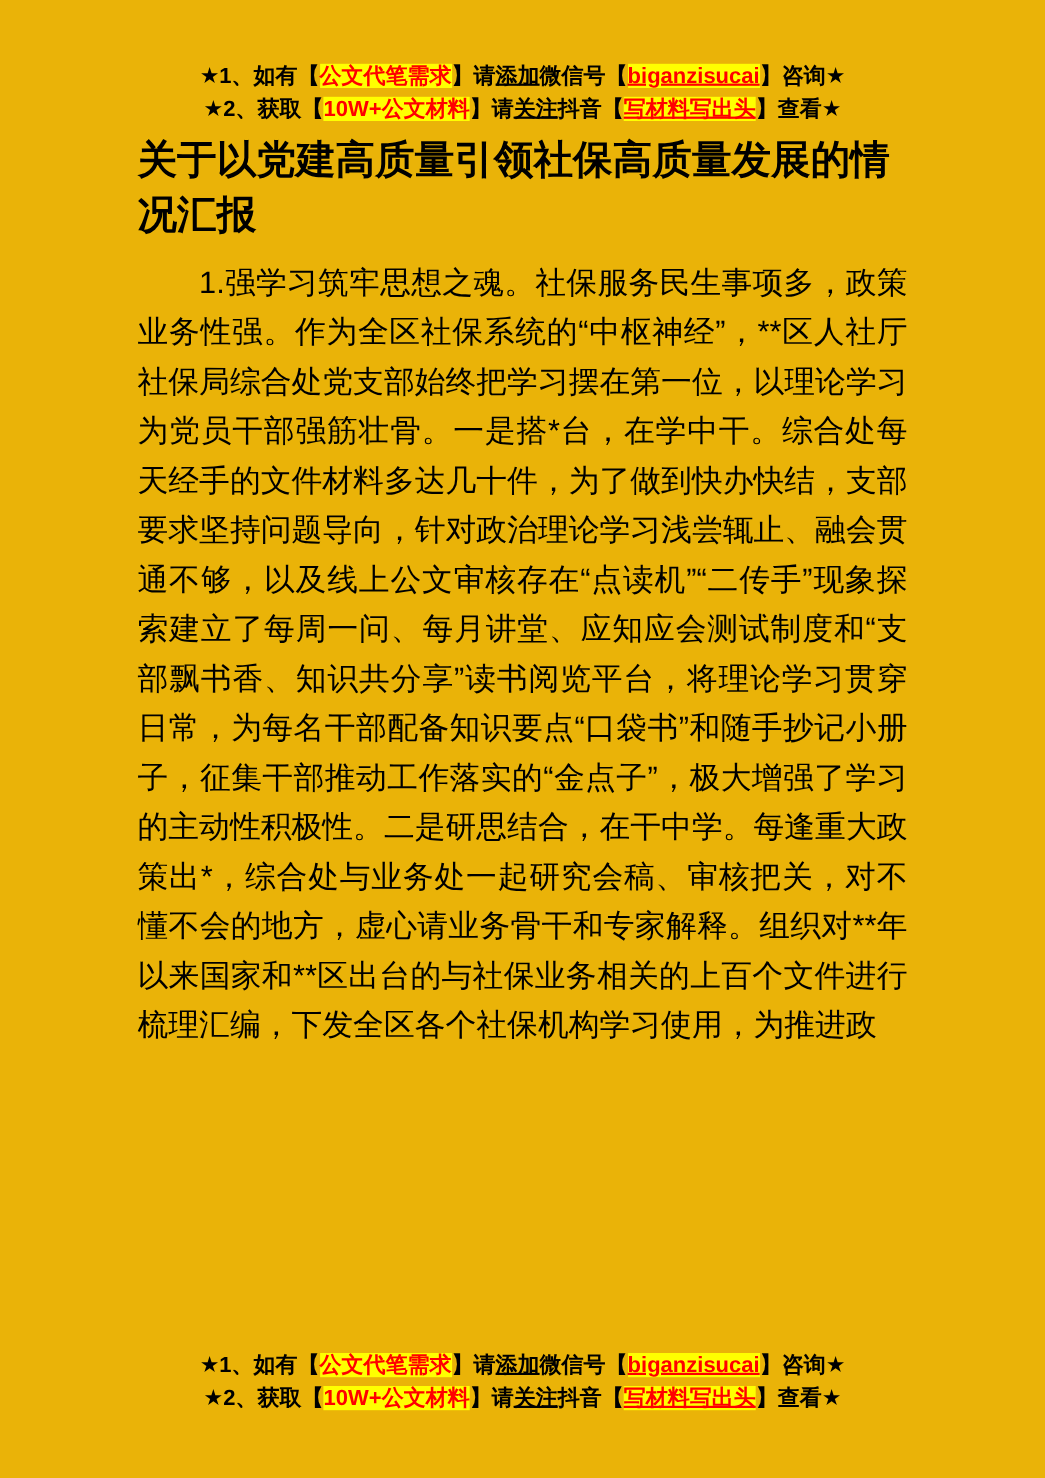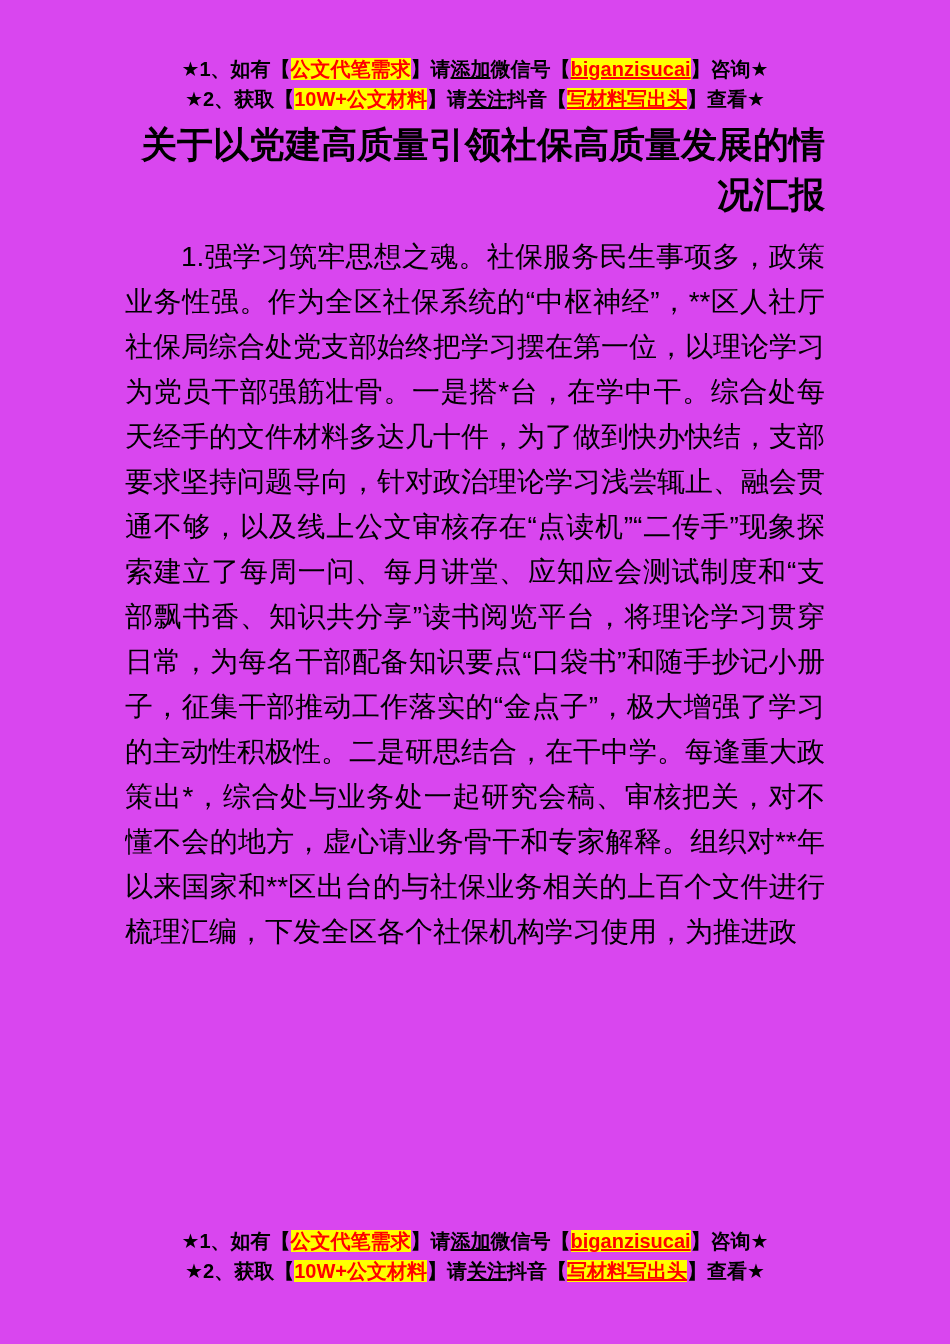--- a/index.html
+++ b/index.html
@@ -4,21 +4,21 @@
 <style>
   * { margin: 0; padding: 0; box-sizing: border-box; }
   html, body { background: #e8e8e8; }
   body { font-family: "Liberation Sans", "DejaVu Sans", sans-serif; }
 
   .page {
     position: relative;
     width: 950px;
     height: 1344px;
     margin: 0 auto;
-    background: #d946ef;
+    background: #eab308;
     color: #000000;
     overflow: hidden;
   }
 
   
   .banner {
     width: 100%;
     text-align: center;
     font-size: 20px;
     line-height: 30px;
@@ -41,21 +41,21 @@
     top: 120px;
     left: 125px;
     width: 700px;
     height: 1078px;
     overflow: hidden;
   }
   .doc-title {
     font-size: 36px;
     line-height: 50px;
     font-weight: bold;
-    text-align: right;
+    text-align: left;
     margin-bottom: 14px;
   }
   .doc-paragraph {
     font-size: 28px;
     line-height: 45px;
     text-align: justify;
     text-indent: 2em;
     margin-bottom: 10px;
     word-break: break-all;
   }

